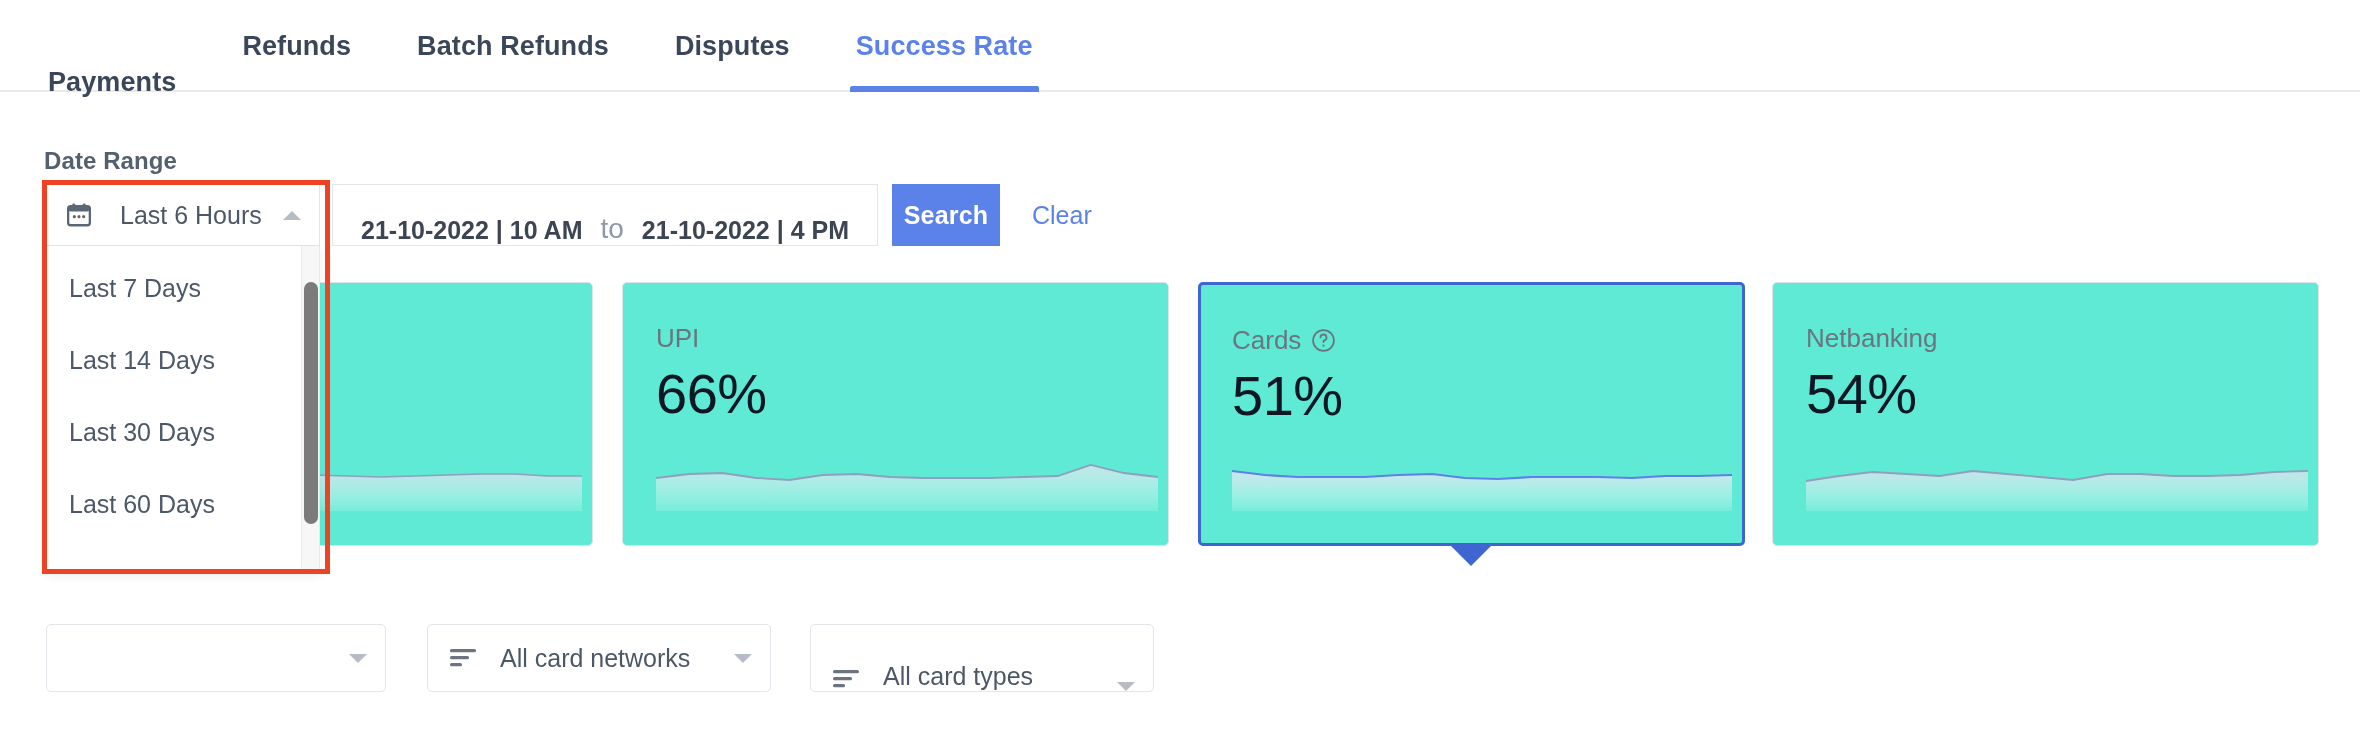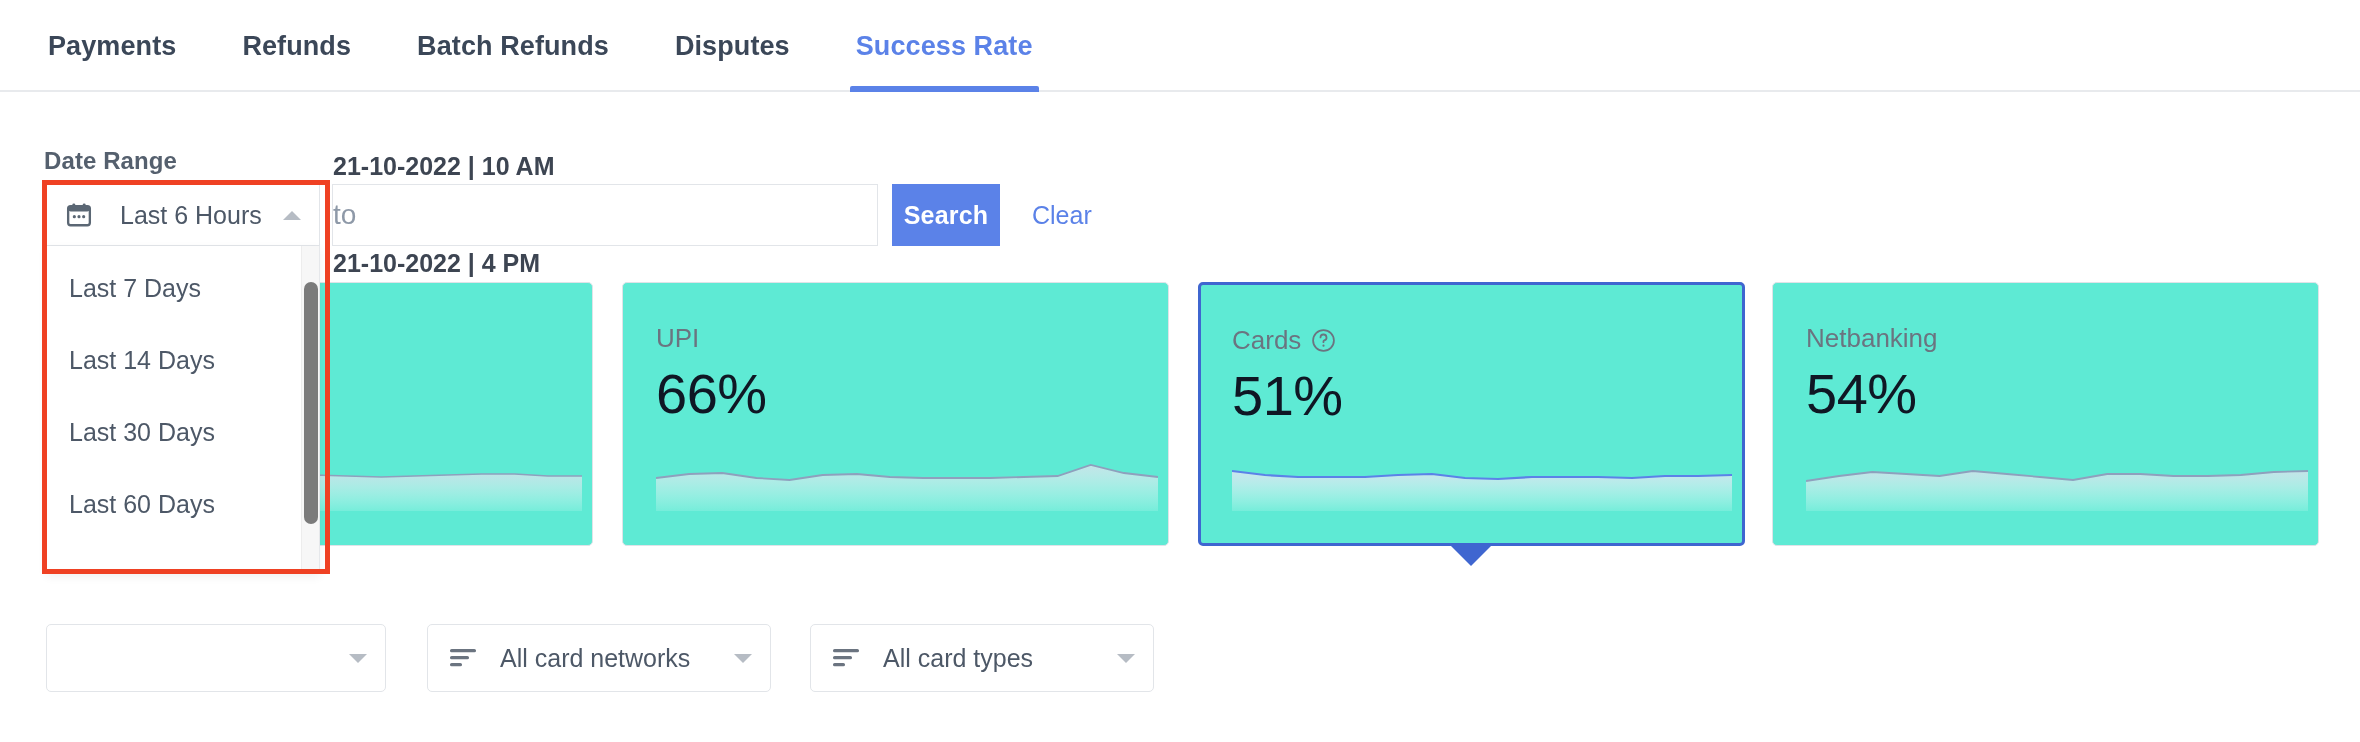--- a/index.html
+++ b/index.html
@@ -39,21 +39,21 @@
     align-items: center;
     padding: 0 33px;
     font-size: 27px;
     color: #3b4758;
     font-weight: 600;
     letter-spacing: 0.1px;
     cursor: pointer;
     white-space: nowrap;
     box-sizing: border-box;
   }
-  .tab:first-child { padding-left: 6px; }
+  .tab:first-child { padding-left: 6px; margin-top: 36px; }
   .tab.active { color: #5b82e8; }
   .tab.active::after {
     content: "";
     position: absolute;
     left: 27px; right: 27px;
     bottom: 0;
     height: 6px;
     background: #5b82e8;
     border-radius: 2px 2px 0 0;
   }
@@ -176,24 +176,23 @@
 
   
   .daterange-box {
     position: absolute;
     left: 332px; top: 90px;
     width: 546px; height: 62px;
     background: #ffffff;
     border: 1px solid #e2e5e9;
     box-sizing: border-box;
     display: flex;
-    align-items: flex-start;
+    align-items: flex-end;
     justify-content: center;
     gap: 18px;
-    flex-direction: column;
   }
   .date-field {
     font-size: 25px;
     font-weight: 700;
     color: #3d4552;
     white-space: nowrap;
     cursor: text;
   }
   .date-to {
     font-size: 28px;
@@ -447,21 +446,21 @@
           <svg class="sfilter-icon" viewBox="0 0 30 24">
             <rect x="0" y="3" width="26" height="3.3" rx="1.6" fill="#6b7480"></rect>
             <rect x="0" y="10" width="19" height="3.3" rx="1.6" fill="#6b7480"></rect>
             <rect x="0" y="17" width="12" height="3.3" rx="1.6" fill="#6b7480"></rect>
           </svg>
         </span>
         <span class="sfilter-label">All card networks</span>
         <span class="caret-down-sm"></span>
       </div>
 
-      <div class="sfilter" style="left:810px; width:344px;">
+      <div class="sfilter" style="left:810px; width:344px;align-items:flex-end;">
         <span>
           <svg class="sfilter-icon" viewBox="0 0 30 24">
             <rect x="0" y="3" width="26" height="3.3" rx="1.6" fill="#6b7480"></rect>
             <rect x="0" y="10" width="19" height="3.3" rx="1.6" fill="#6b7480"></rect>
             <rect x="0" y="17" width="12" height="3.3" rx="1.6" fill="#6b7480"></rect>
           </svg>
         </span>
         <span class="sfilter-label">All card types</span>
         <span class="caret-down-sm"></span>
       </div>

